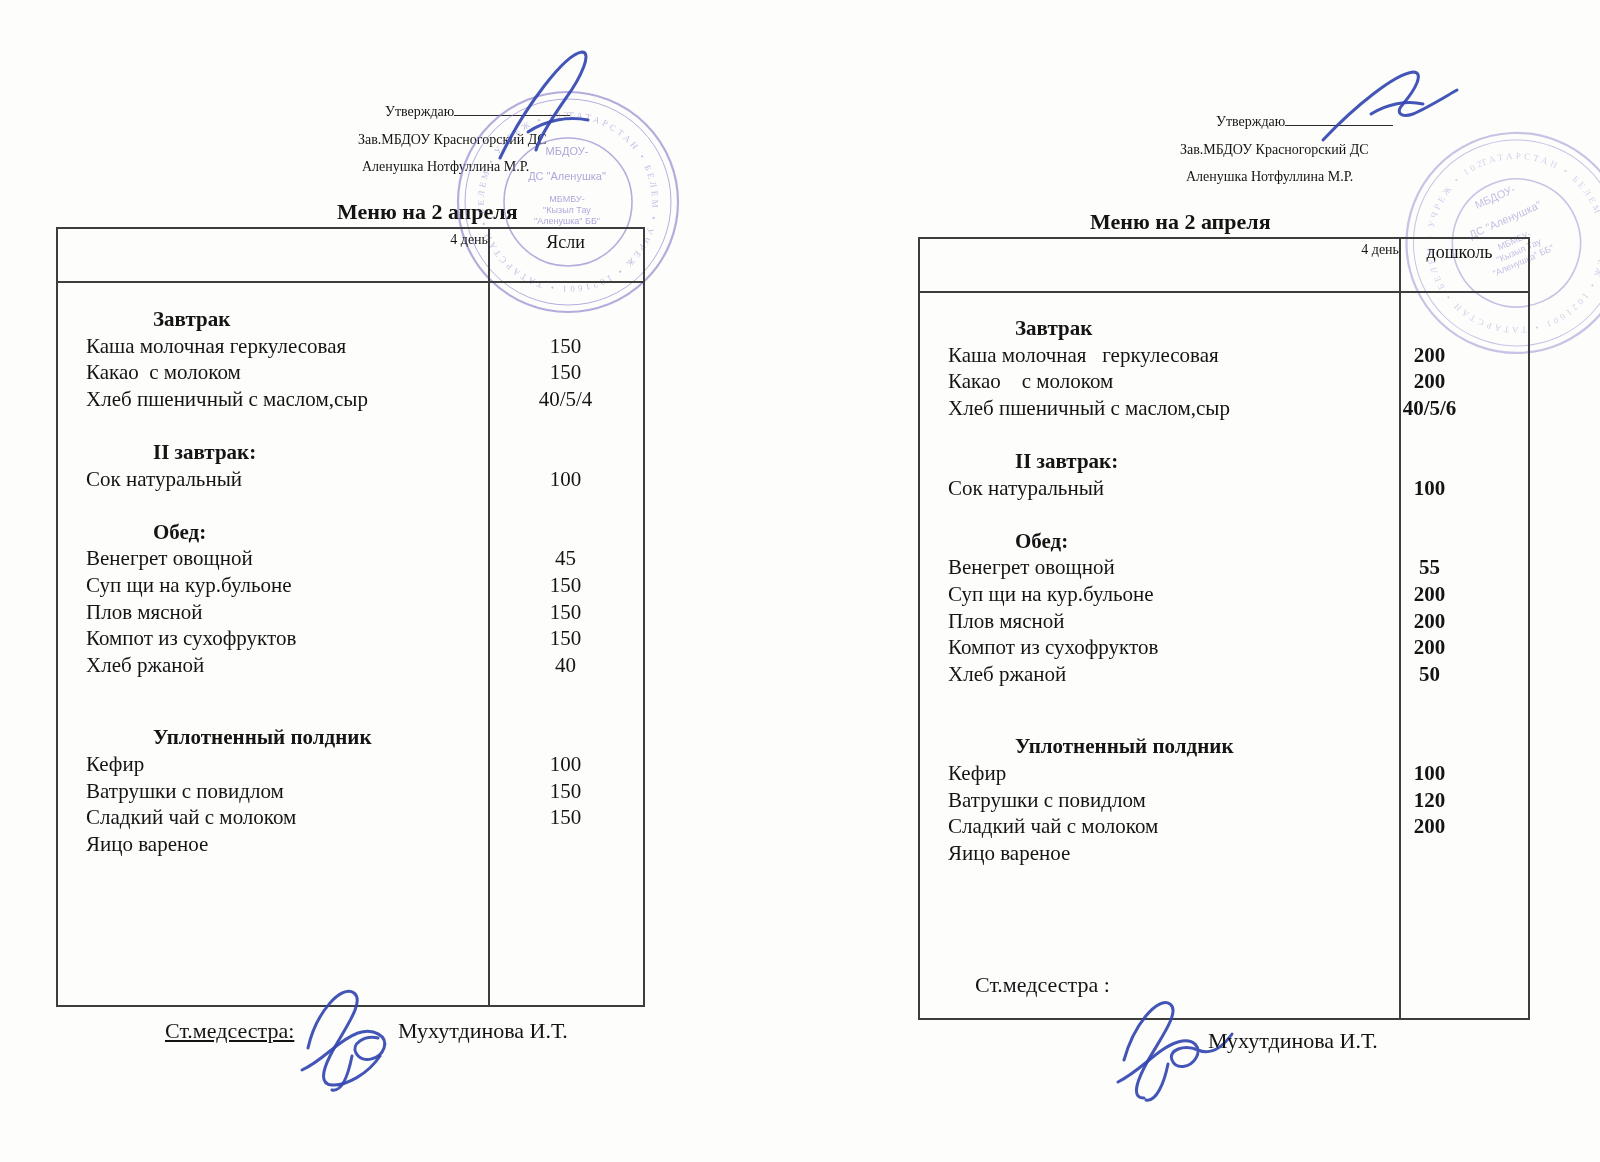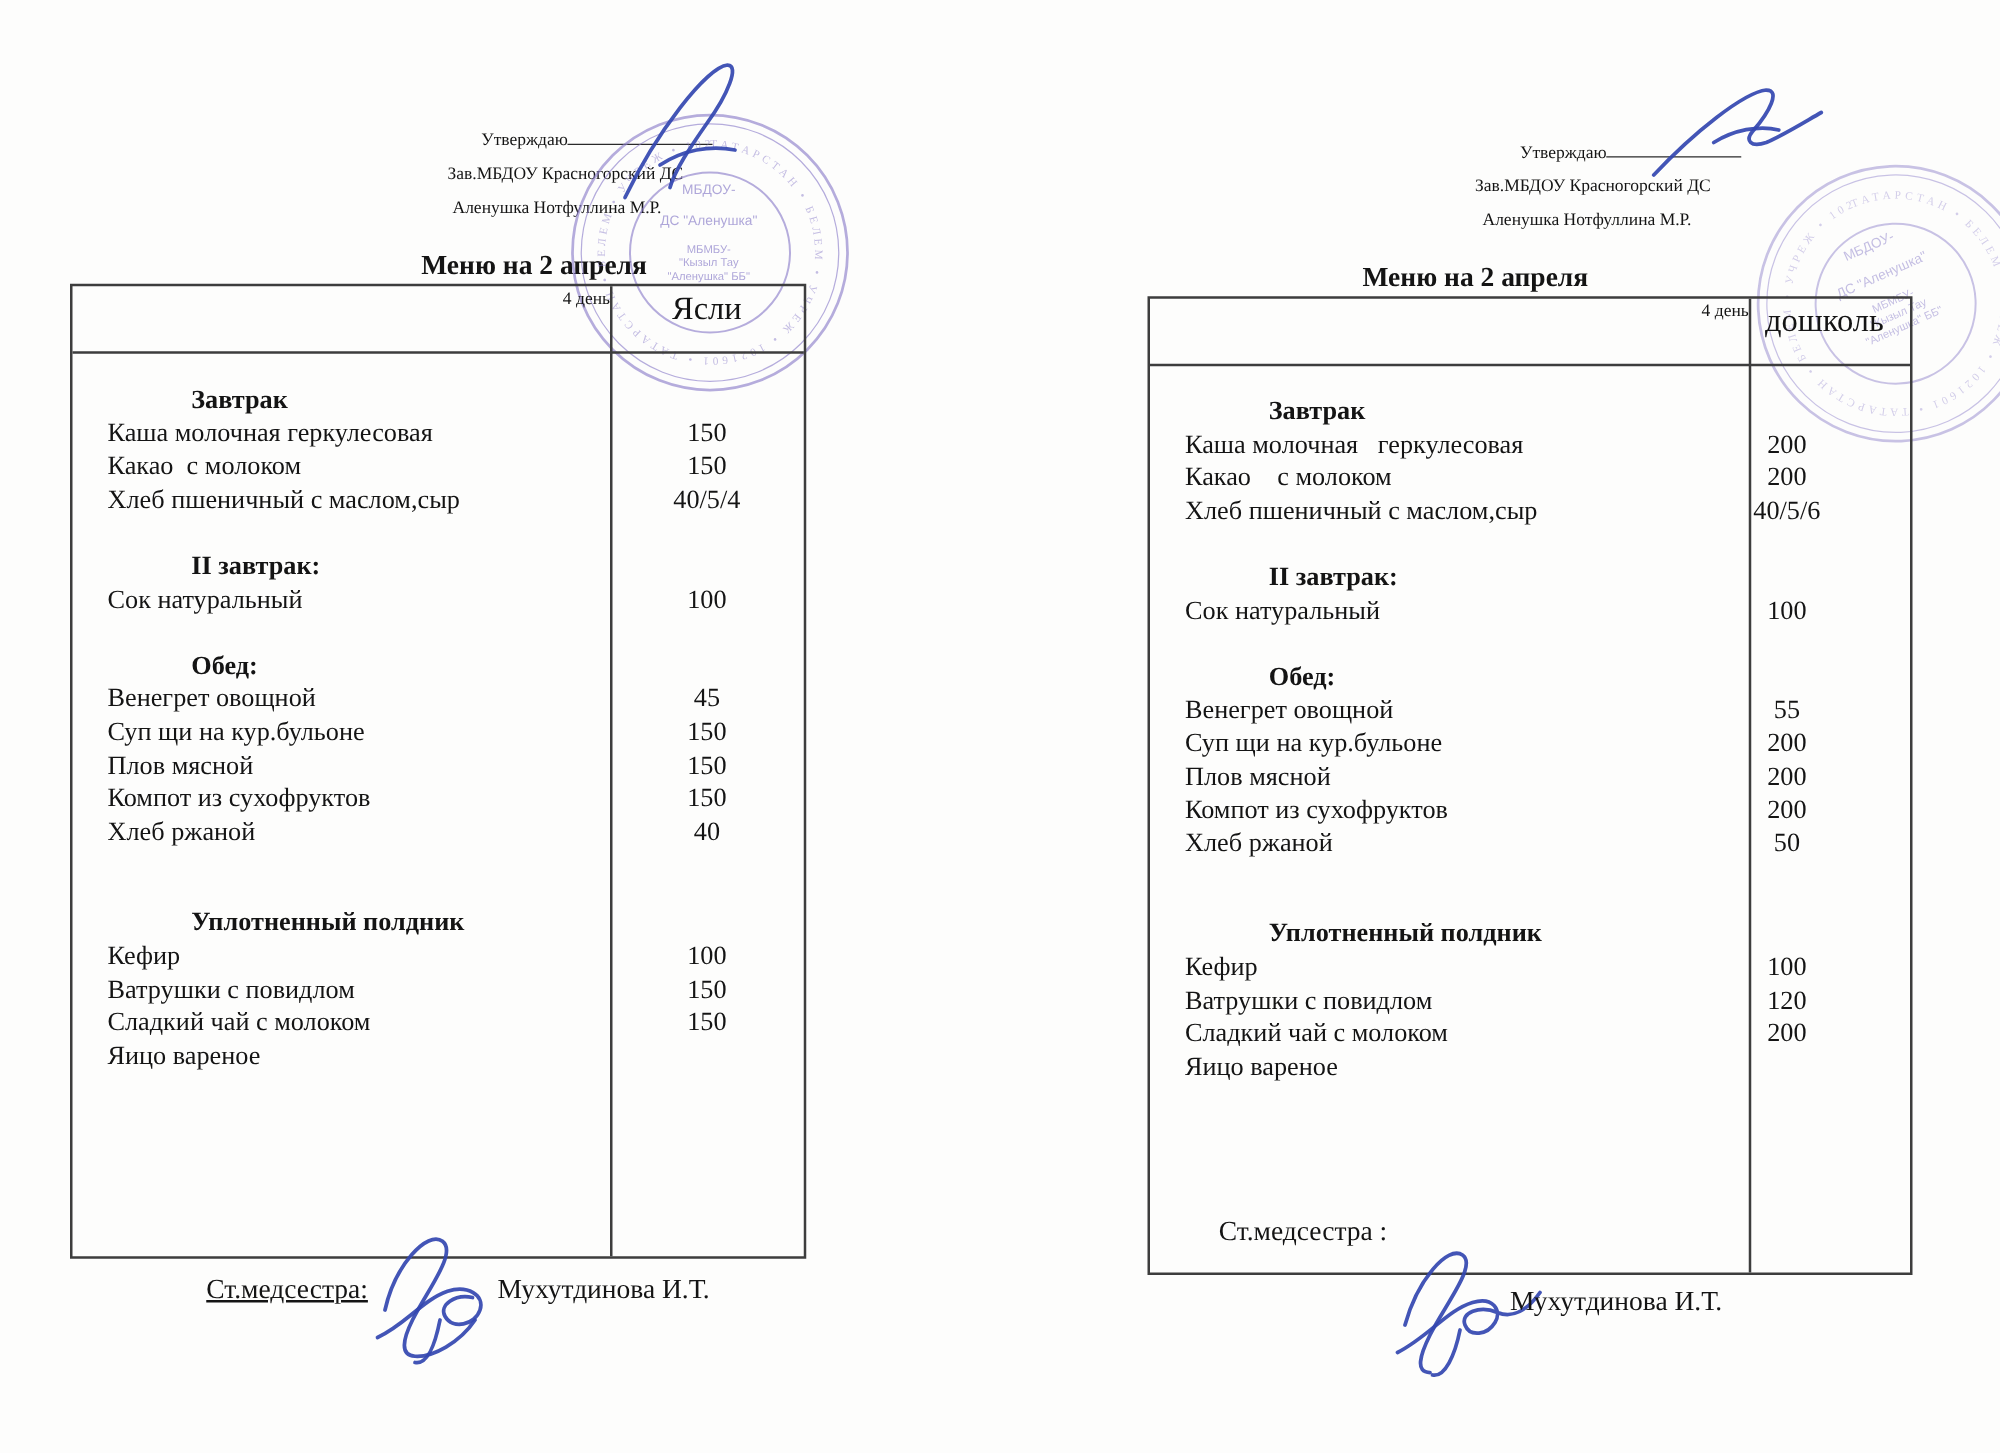--- a/index.html
+++ b/index.html
@@ -15,28 +15,28 @@
   
   .uline{display:inline-block;border-bottom:1.6px solid #2a2a2a;height:17px;vertical-align:baseline;}
   
   .menu-table{
     position:absolute;box-sizing:border-box;
     border:2px solid #3d3d3d;background:transparent;
   }
   .menu-table .vdiv{position:absolute;top:0;bottom:0;left:var(--c1);width:0;border-left:2px solid #3d3d3d;}
   .thead{display:flex;height:52px;border-bottom:2px solid #3d3d3d;}
   .thead .hc1{flex:0 0 var(--c1);text-align:right;font-size:14px;padding-top:3px;}
-  .thead .hc2{flex:1;text-align:center;font-size:26px;padding-top:3px;}
+  .thead .hc2{flex:1;text-align:center;font-size:18px;padding-top:3px;}
   .tbody{position:relative;padding-top:24px;}
   .trow{display:flex;height:26.6px;align-items:flex-start;}
   .trow.spacer2{height:46px;}
   .trow .dish{flex:0 0 var(--c1);box-sizing:border-box;padding-left:28px;font-size:21px;white-space:pre;}
   .trow.heading .dish{padding-left:95px;font-weight:bold;}
   .trow .qty{flex:1;text-align:center;font-size:21px;}
-  .menu-table.right-t .trow .qty{padding-right:68px;}
+  .menu-table.right-t .trow .qty{padding-right:68px;font-weight:bold;}
   .menu-table.right-t .thead .hc2{padding-right:8px;}
   
   .stampbox{position:absolute;pointer-events:none;}
   
   .sig path{fill:none;stroke:#3346b0;stroke-width:3;stroke-linecap:round;stroke-linejoin:round;opacity:.92;}
 </style>
 </head>
 <body>
 
 <div class="abs" style="left:0;top:0;width:800px;height:1162px;">

